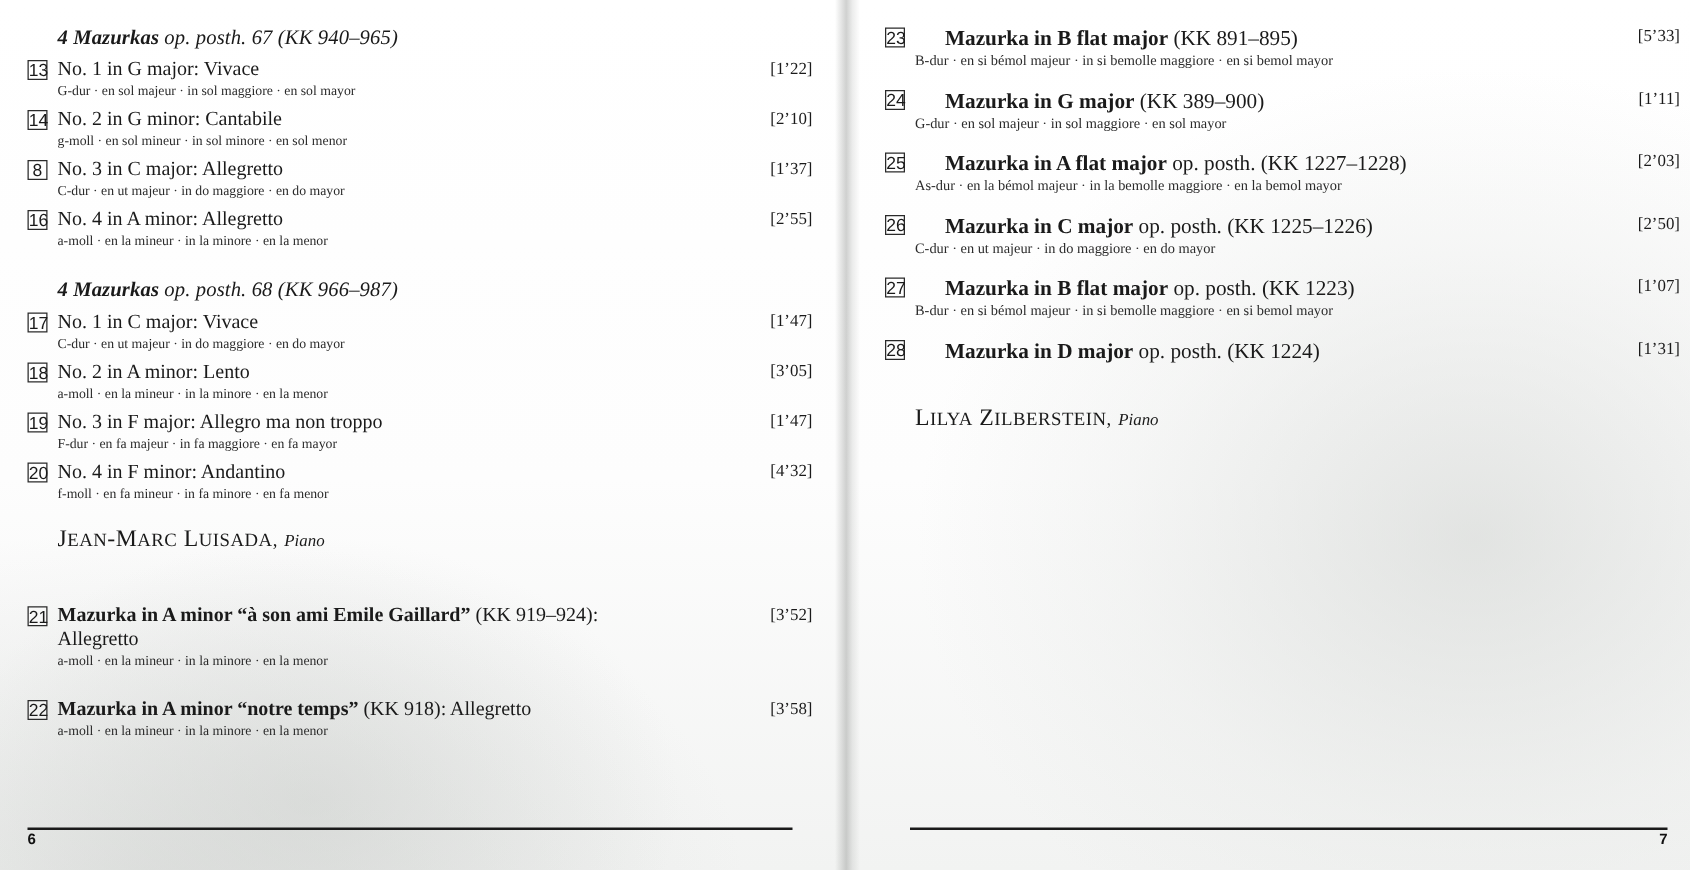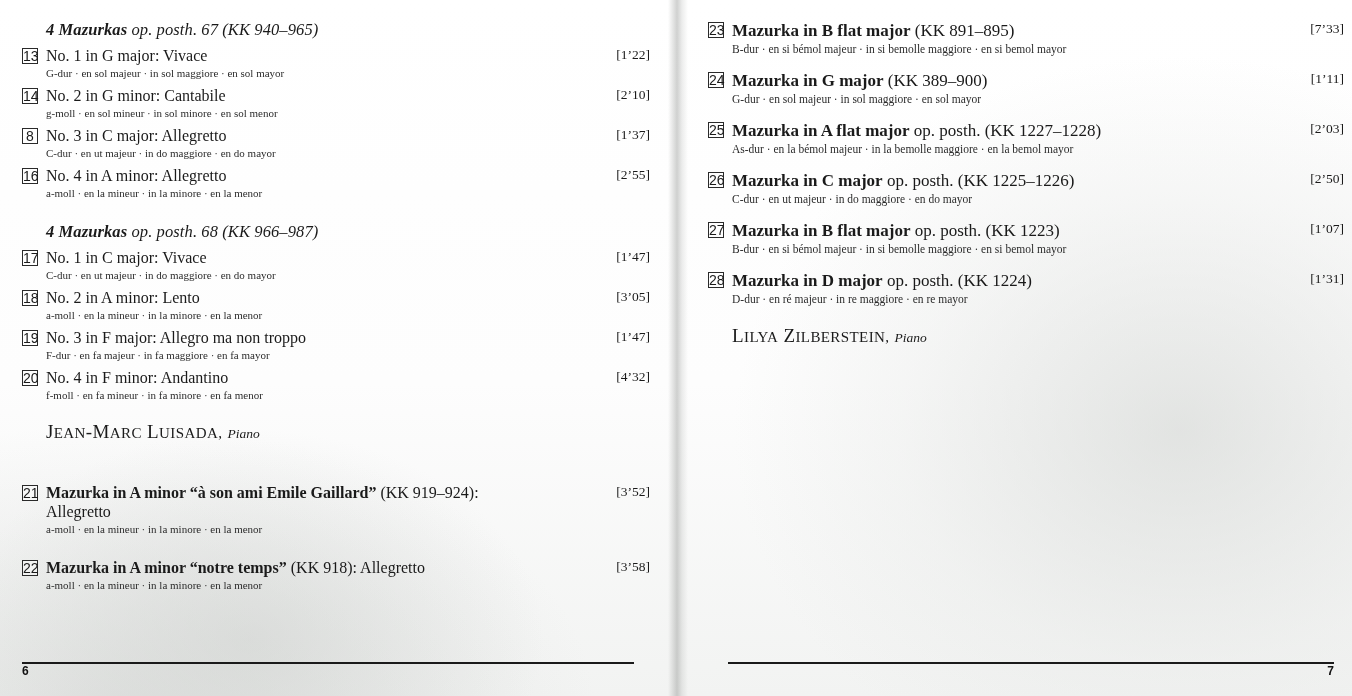--- a/index.html
+++ b/index.html
@@ -103,21 +103,21 @@
   .dur {
     position: absolute;
     right: 6px;
     top: 1px;
     font-size: 13.5px;
     white-space: nowrap;
   }
   .dur-right { right: 4px; }
 
   
-  .entry-r .title { font-size: 17px; line-height: 21px; }
+  .entry-r .title { font-size: 17px; line-height: 21px; margin-left: 24px; }
   .entry-r { margin-bottom: 13px; min-height: 36px; }
   .entry-r .subtitle { font-size: 11.5px; }
 
   .performer {
     margin: 18px 0 6px 24px;
     font-size: 19px;
     letter-spacing: .4px;
   }
   .performer .small-caps-first { font-size: 19px; }
   .performer .sc { font-size: 15px; }
@@ -264,21 +264,21 @@
 
   <div class="page page-right">
     <div class="content-right">
 
       <div class="entry entry-r">
         <span class="tracknum">23</span>
         <div class="title">
           <span class="b">Mazurka in B flat major</span><span> (KK 891–895)</span>
         </div>
         <div class="subtitle">B-dur · en si bémol majeur · in si bemolle maggiore · en si bemol mayor</div>
-        <span class="dur dur-right">[7’33]</span>
+        <span class="dur dur-right">[5’33]</span>
       </div>
 
       <div class="entry entry-r">
         <span class="tracknum">24</span>
         <div class="title">
           <span class="b">Mazurka in G major</span><span> (KK 389–900)</span>
         </div>
         <div class="subtitle">G-dur · en sol majeur · in sol maggiore · en sol mayor</div>
         <span class="dur dur-right">[1’11]</span>
       </div>
@@ -308,21 +308,20 @@
         </div>
         <div class="subtitle">B-dur · en si bémol majeur · in si bemolle maggiore · en si bemol mayor</div>
         <span class="dur dur-right">[1’07]</span>
       </div>
 
       <div class="entry entry-r">
         <span class="tracknum">28</span>
         <div class="title">
           <span class="b">Mazurka in D major</span><span> op. posth. (KK 1224)</span>
         </div>
-        <div class="subtitle">D-dur · en ré majeur · in re maggiore · en re mayor</div>
         <span class="dur dur-right">[1’31]</span>
       </div>
 
       <div class="performer">
         <span class="small-caps-first">L</span><span class="sc">ILYA</span><span class="small-caps-first"> Z</span><span class="sc">ILBERSTEIN</span><span class="sc">,</span>
         <span class="instrument">Piano</span>
       </div>
 
     </div>
 

